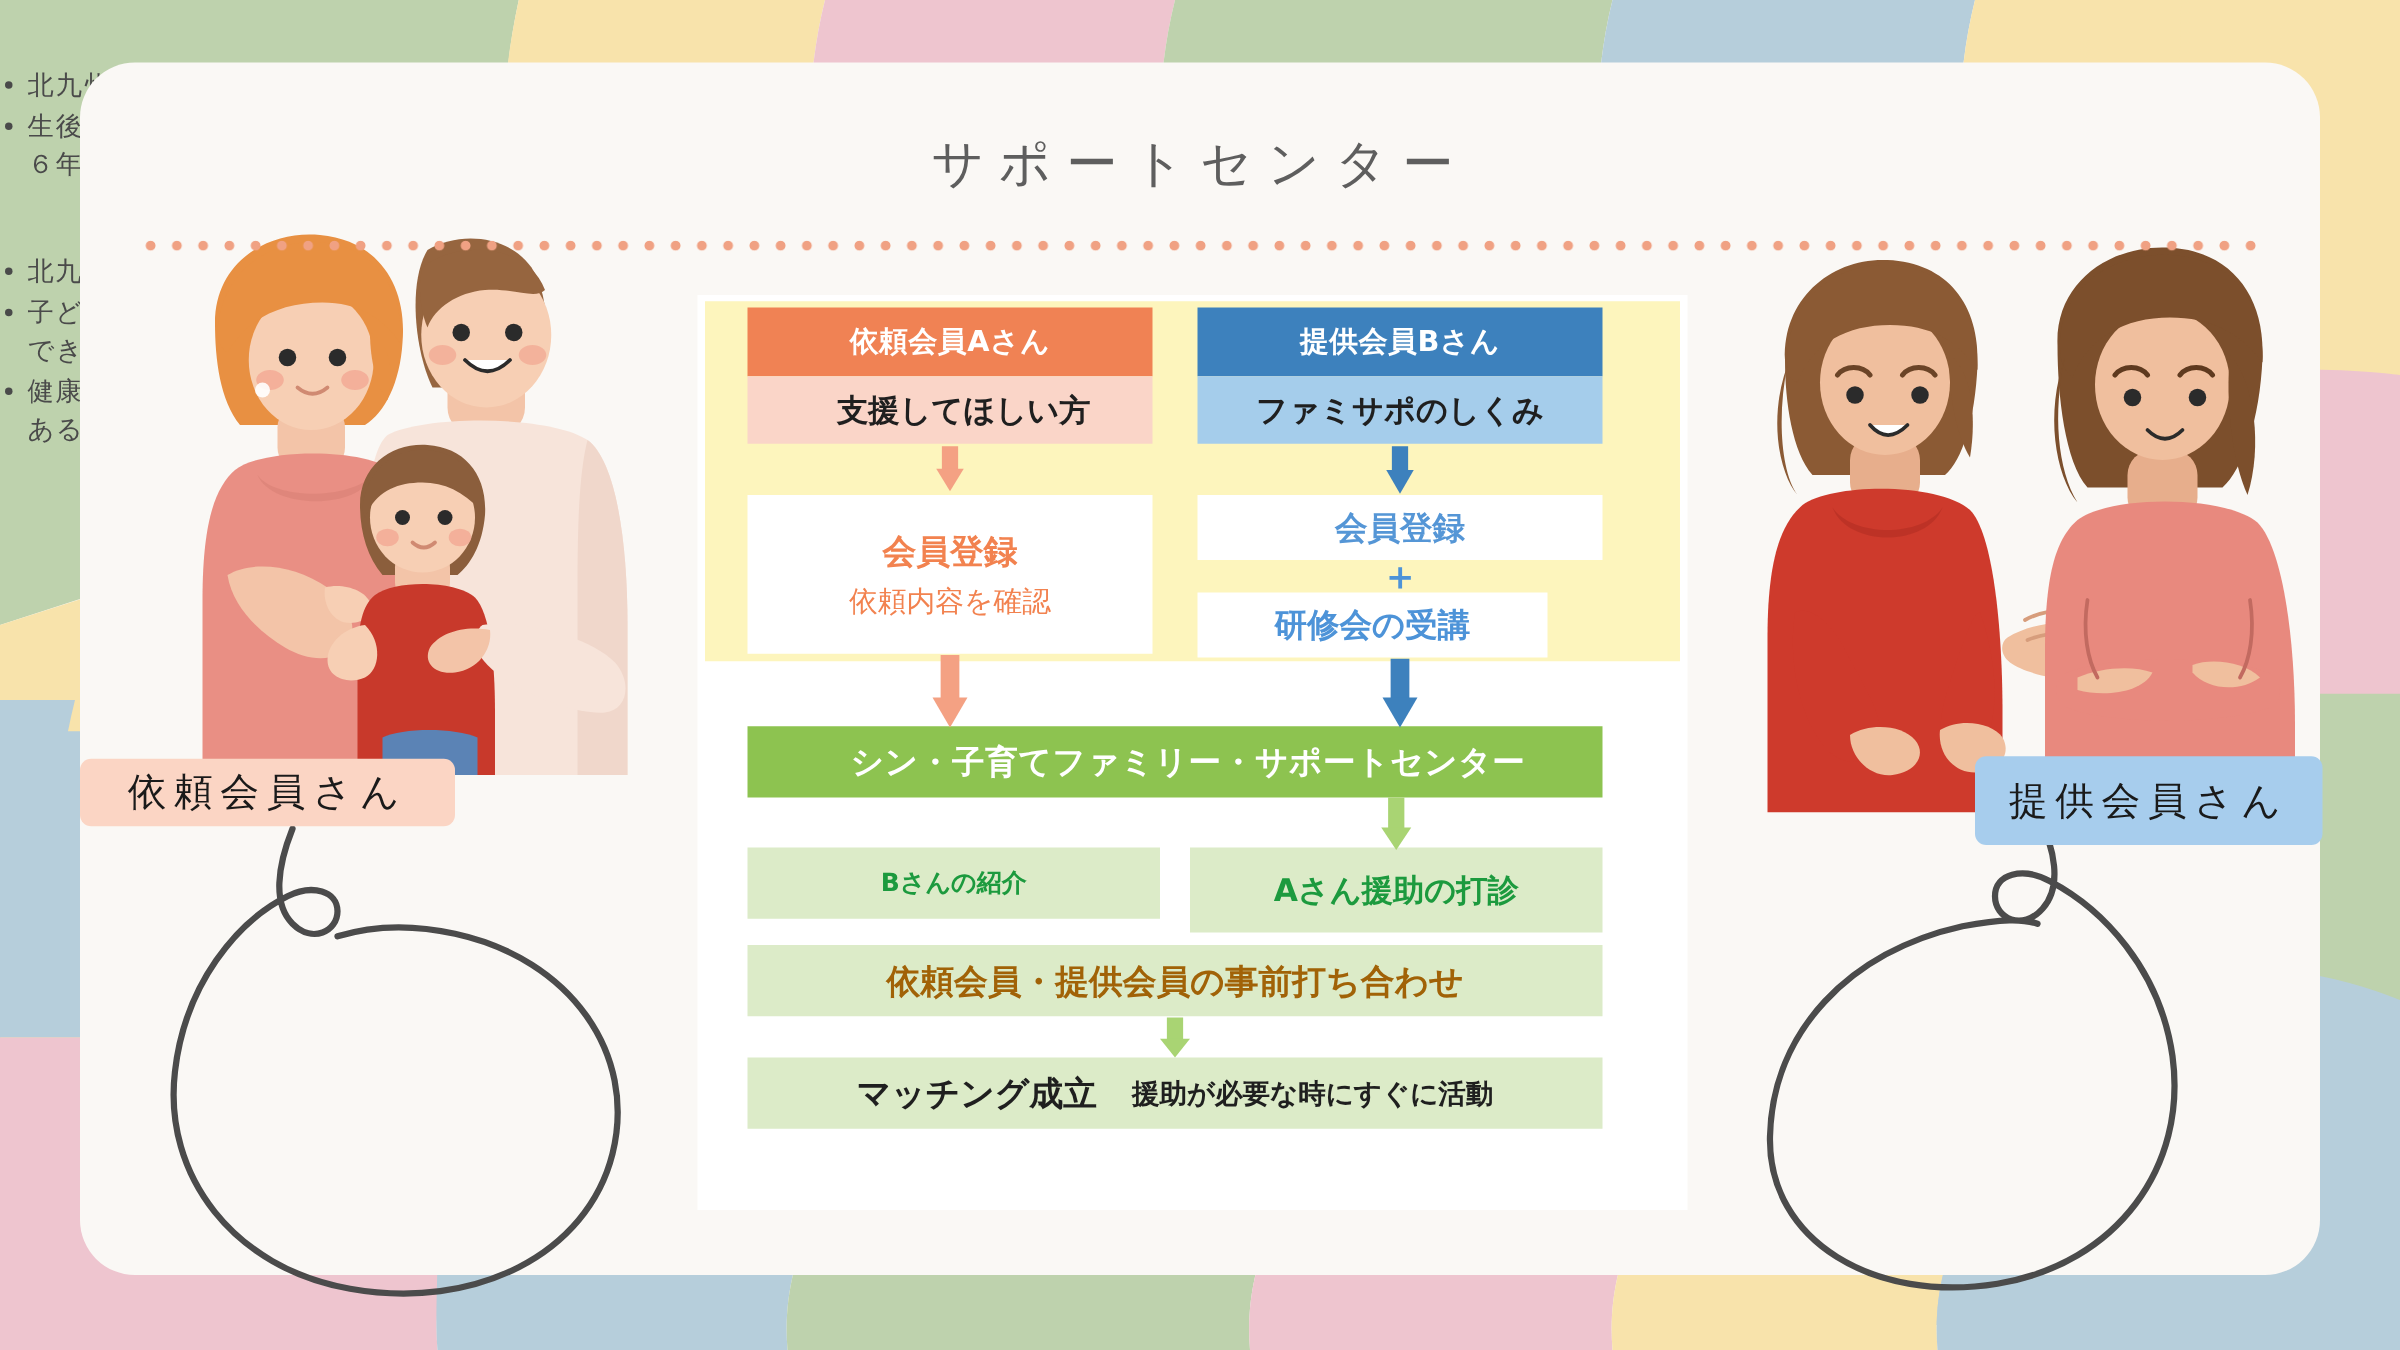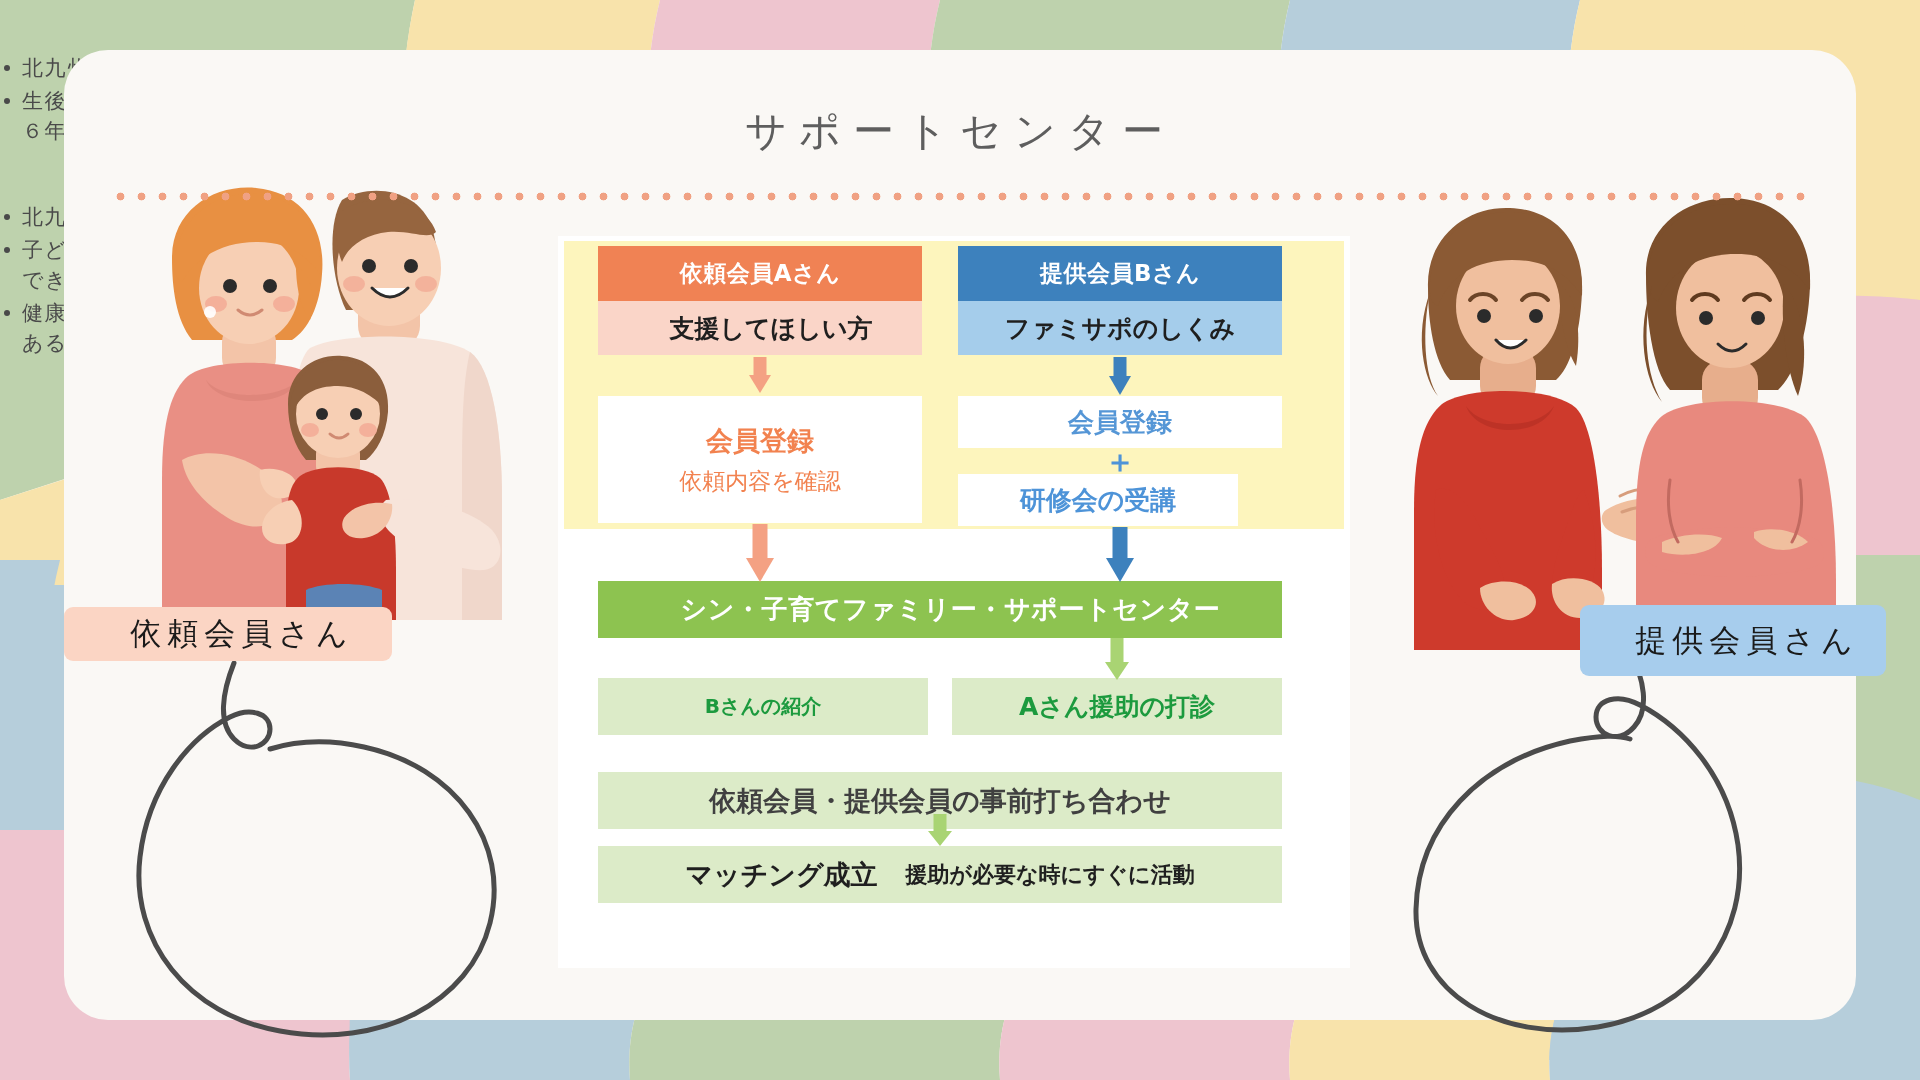--- a/index.html
+++ b/index.html
@@ -62,44 +62,44 @@
   .plus-b{left:400px;top:212px;width:324px;height:26px;color:#4d93d8;
           font-size:31px;font-weight:700;line-height:1;}
   .trn-b{left:400px;top:238px;width:280px;height:52px;background:#fff;color:#4d93d8;
          font-size:26px;font-weight:700;}
 
   .center-green{left:40px;top:345px;width:684px;height:57px;background:#8dc350;color:#fff;
                 font-size:26px;font-weight:700;letter-spacing:.6px;padding-left:21px;}
 
   .gb-left{left:40px;top:442px;width:330px;height:57px;background:#dcebc8;color:#1c9a3e;
            font-size:20px;font-weight:700;}
-  .gb-right{left:394px;top:442px;width:330px;height:57px;background:#dcebc8;color:#1c9a3e;
+  .gb-right{left:394px;top:442px;width:330px;height:68px;background:#dcebc8;color:#1c9a3e;
             font-size:25px;font-weight:700;}
-  .gb-wide{left:40px;top:520px;width:684px;height:57px;background:#dcebc8;color:#404040;
-           font-size:27px;font-weight:700;margin-top:16px;}
+  .gb-wide{left:40px;top:520px;width:684px;height:57px;background:#dcebc8;color:#a16207;
+           font-size:27px;font-weight:700;}
   .gb-match{left:40px;top:610px;width:684px;height:57px;background:#dcebc8;color:#1f1f1f;
             gap:28px;justify-content:center;}
   .gb-match .m1{font-size:27px;font-weight:700;}
   .gb-match .m2{font-size:22px;font-weight:600;}
 
   
   .arrow{position:absolute;z-index:7;}
   .arrow .shaft{position:absolute;left:50%;transform:translateX(-50%);top:0;}
   .arrow .head{position:absolute;left:50%;transform:translateX(-50%);
                width:0;height:0;border-left:11px solid transparent;border-right:11px solid transparent;}
 
   
   .people{position:absolute;z-index:4;}
   .people-left{left:110px;top:170px;width:420px;height:450px;}
   .people-right{left:1370px;top:180px;width:470px;height:470px;}
 
   
   .nametag{
     position:absolute;z-index:8;display:flex;align-items:center;justify-content:center;
-    font-size:31px;letter-spacing:6px;color:#1a1a1a;border-radius:9px;font-weight:500;padding-left:28px;
+    font-size:31px;letter-spacing:6px;color:#1a1a1a;border-radius:9px;font-weight:500;
   }
   .tag-left{left:64px;top:607px;width:300px;height:54px;background:#fbd5c4;}
   .tag-right{left:1580px;top:605px;width:278px;height:71px;background:#a7cded;}
 
   
   .bubble{position:absolute;z-index:7;}
   .bubble svg{display:block;}
   .bub-title{text-align:center;font-size:29px;color:#4a4a4a;letter-spacing:3px;margin-bottom:14px;}
   .bub-list{list-style:none;margin:0;padding:0;}
   .bub-list li{

